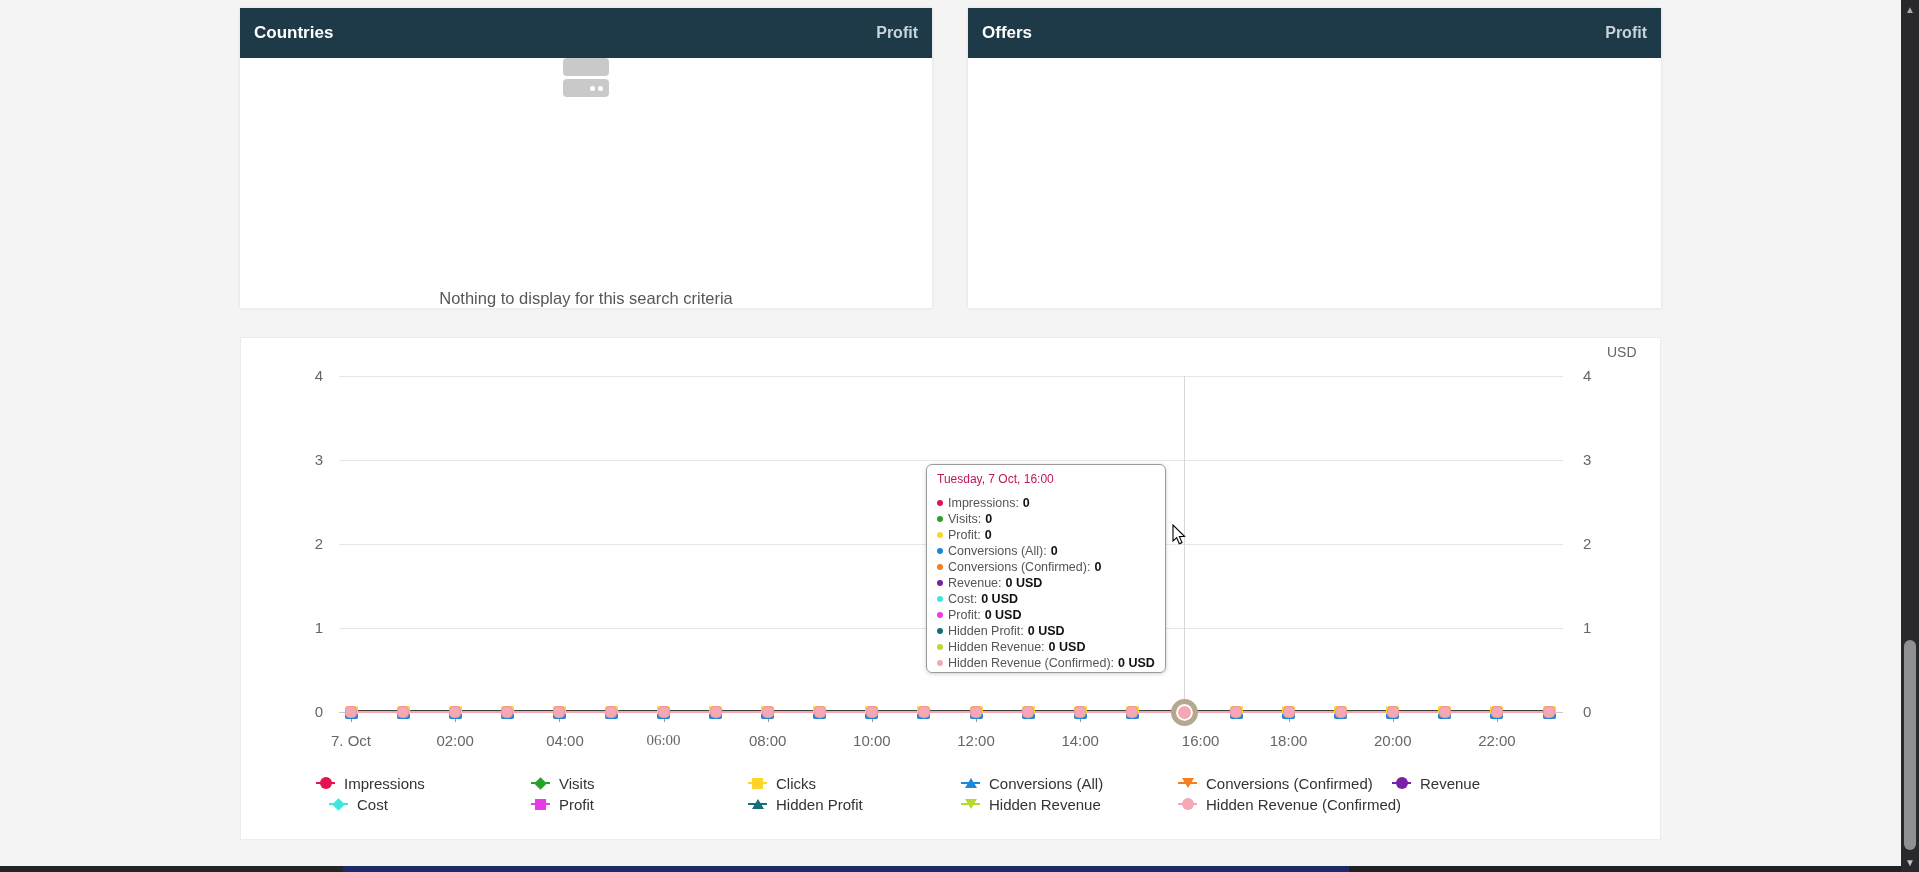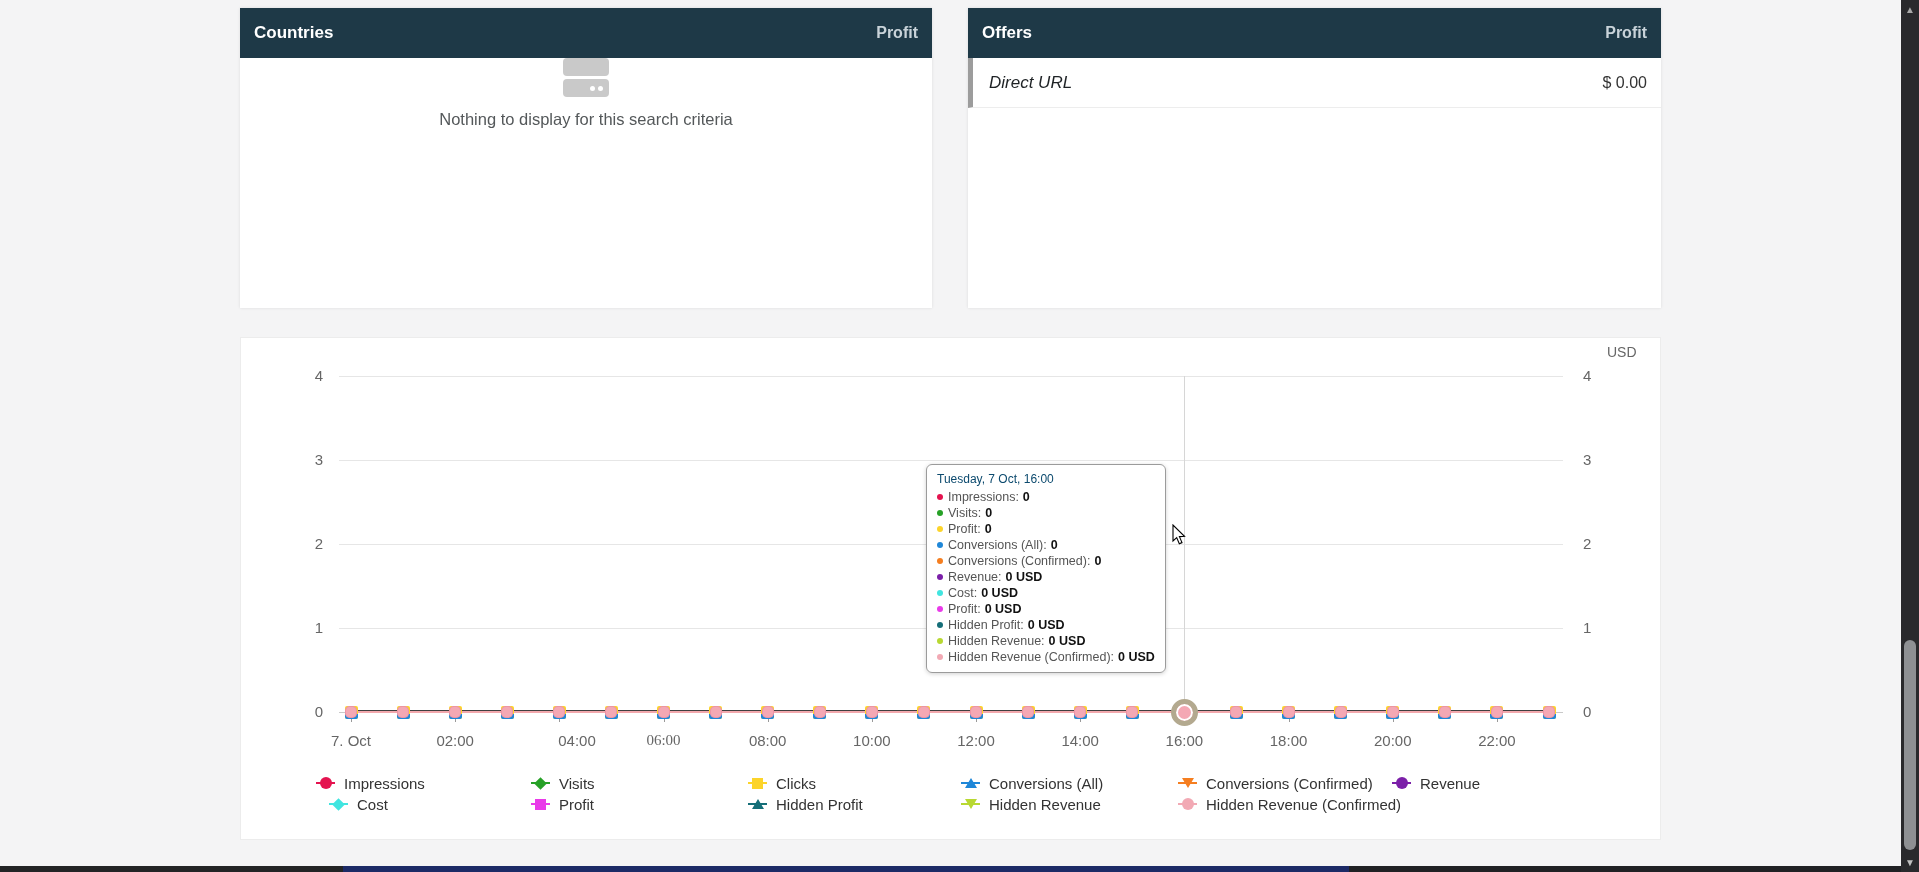--- a/index.html
+++ b/index.html
@@ -6,21 +6,21 @@
   body{font-family:"Liberation Sans",sans-serif;background:#f4f4f5;}
   #viewport{position:relative;width:1919px;height:872px;overflow:hidden;background:#f4f4f5;}
 
   .card{position:absolute;background:#fff;box-shadow:0 0 3px rgba(0,0,0,.10);}
   .card-header{height:50px;background:#1e3947;display:flex;align-items:center;justify-content:space-between;padding:0 14px;box-sizing:border-box;}
   .card-title{color:#fff;font-weight:bold;font-size:17px;}
   .card-header-value{color:#c9d3d9;font-weight:600;font-size:16px;}
 
   
   #countries-card{left:240px;top:8px;width:692px;height:300px;}
-  .empty-body{height:250px;display:flex;flex-direction:column;align-items:center;justify-content:flex-start;}
+  .empty-body{height:250px;display:flex;flex-direction:column;align-items:center;justify-content:space-between;}
   .db-icon{width:46px;height:40px;position:relative;}
   .db-icon .slab{position:absolute;left:0;width:46px;height:18px;background:#c9c9c9;border-radius:4px;}
   .db-icon .slab.top{top:0;}
   .db-icon .slab.bot{top:21px;}
   .db-icon .dot{position:absolute;width:5px;height:5px;border-radius:50%;background:#fff;top:27.5px;}
   .db-icon .dot.d1{left:27px;} .db-icon .dot.d2{left:35px;}
   .empty-text{margin-top:12px;color:#54585a;font-size:16.5px;}
 
   
   #offers-card{left:968px;top:8px;width:693px;height:300px;}
@@ -42,21 +42,21 @@
   .series-line-pink{position:absolute;height:2px;background:#f2a8ad;}
   .crosshair{position:absolute;width:1px;background:#d6d6d6;}
   .pt{position:absolute;width:13px;height:13px;}
   .pt .base{position:absolute;left:0;top:0;right:0;bottom:0;background:#fcd42a;border-radius:2px;}
   .pt .blue{position:absolute;left:0;right:0;bottom:0;height:5px;background:#1f87d8;border-radius:0 0 2px 2px;}
   .pt .pink{position:absolute;left:0.5px;top:0.5px;width:12px;height:12px;background:#f4a8b4;border-radius:40%;box-shadow:inset 0 0 0 1px rgba(224,110,140,.35);}
   .hover-ring{position:absolute;width:17px;height:17px;border-radius:50%;background:#f4a8b4;border:5px solid #b3a98f;box-shadow:inset 0 0 0 2px #fff;}
 
   
   #tooltip{position:absolute;left:685px;top:126px;width:240px;height:209px;box-sizing:border-box;background:rgba(255,255,255,.98);border:1px solid #9b9b9b;border-radius:6px;box-shadow:0 1px 4px rgba(0,0,0,.18);padding:7px 10px;z-index:10;}
-  .tt-title{font-size:12px;color:#0c4a6e;margin-bottom:3px;}
+  .tt-title{font-size:12px;color:#be185d;margin-bottom:9px;}
   .tt-row{display:flex;align-items:center;line-height:16px;font-size:12.5px;color:#555;white-space:nowrap;}
   .tt-dot{width:6px;height:6px;border-radius:50%;margin-right:5px;flex:none;}
   .tt-val{color:#111;font-weight:bold;margin-left:4px;}
 
   
   .lg-item{position:absolute;height:18px;display:flex;align-items:center;font-size:15px;color:#333;cursor:pointer;}
   .lg-glyph{position:relative;width:19px;height:14px;margin-right:9px;flex:none;}
   .lg-line{position:absolute;left:0;top:6px;width:19px;height:2px;}
   .lg-shape{position:absolute;}
   .lg-circle{width:12px;height:12px;border-radius:50%;left:3.5px;top:1px;}
@@ -91,24 +91,20 @@
         <div class="dot d2"></div>
       </div>
       <div class="empty-text">Nothing to display for this search criteria</div>
     </div>
   </div>
 
   <div class="card" id="offers-card">
     <div class="card-header">
       <span class="card-title">Offers</span>
       <span class="card-header-value">Profit</span>
-    </div>
-    <div class="offer-row">
-      <span class="offer-name">Direct URL</span>
-      <span class="offer-value">$ 0.00</span>
     </div>
   </div>
 
   <div class="card" id="chart-card">
     <div id="plot">
         <div class="ylab left" style="left: 42px; top: 366px;">0</div>
         <div class="ylab" style="left: 1342px; top: 366px;">0</div>
         <div class="gridline" style="left: 98px; width: 1224px; top: 290px;"></div>
         <div class="ylab left" style="left: 42px; top: 282px;">1</div>
         <div class="ylab" style="left: 1342px; top: 282px;">1</div>
@@ -124,33 +120,33 @@
         <div class="unit-lab" style="left: 1342px; top: 6px; margin-left: 24px;">USD</div>
         <div class="axisline" style="left: 98px; width: 1224px; top: 374px;"></div>
         <div class="crosshair" style="left: 943.391px; top: 38px; height: 336px;"></div>
         <div class="series-line-dark" style="left: 110px; width: 1198px; top: 372px;"></div>
         <div class="series-line-pink" style="left: 110px; width: 1198px; top: 373px;"></div>
         <div class="xtick" style="left: 110px; top: 377px;"></div>
         <div class="xlab" style="left: 75px; top: 394px;">7. Oct</div>
         <div class="xtick" style="left: 214.174px; top: 377px;"></div>
         <div class="xlab" style="left: 179.174px; top: 394px;">02:00</div>
         <div class="xtick" style="left: 318.348px; top: 377px;"></div>
-        <div class="xlab" style="left: 301px; top: 394px;">04:00</div>
+        <div class="xlab" style="left: 289px; top: 394px;">04:00</div>
         <div class="xtick" style="left: 422.522px; top: 377px;"></div>
         <div class="xlab" style="left: 387.522px; top: 394px; font-family: Liberation Serif, serif;">06:00</div>
         <div class="xtick" style="left: 526.696px; top: 377px;"></div>
         <div class="xlab" style="left: 491.696px; top: 394px;">08:00</div>
         <div class="xtick" style="left: 630.87px; top: 377px;"></div>
         <div class="xlab" style="left: 595.87px; top: 394px;">10:00</div>
         <div class="xtick" style="left: 735.043px; top: 377px;"></div>
         <div class="xlab" style="left: 700.043px; top: 394px;">12:00</div>
         <div class="xtick" style="left: 839.217px; top: 377px;"></div>
         <div class="xlab" style="left: 804.217px; top: 394px;">14:00</div>
         <div class="xtick" style="left: 943.391px; top: 377px;"></div>
-        <div class="xlab" style="left: 908.391px; top: 394px;">16:00</div>
+        <div class="xlab" style="left: 908.391px; top: 394px; text-align: right;">16:00</div>
         <div class="xtick" style="left: 1047.57px; top: 377px;"></div>
         <div class="xlab" style="left: 1012.57px; top: 394px;">18:00</div>
         <div class="xtick" style="left: 1151.74px; top: 377px;"></div>
         <div class="xlab" style="left: 1116.74px; top: 394px;">20:00</div>
         <div class="xtick" style="left: 1255.91px; top: 377px;"></div>
         <div class="xlab" style="left: 1220.91px; top: 394px;">22:00</div>
         <div class="pt" style="left: 103.5px; top: 367.5px;">
           <span class="base" style="position:absolute;left:0;top:0;right:0;bottom:0;background:#fcd42a;border-radius:2px;"></span>
           <span class="blue" style="position:absolute;left:0;right:0;bottom:0;height:5px;background:#1f87d8;border-radius:0 0 2px 2px;"></span>
           <span class="pink" style="position:absolute;left:0.5px;top:0.5px;width:12px;height:12px;background:#f4a8b4;border-radius:40%;box-shadow:inset 0 0 0 1px rgba(224,110,140,.35);"></span>

